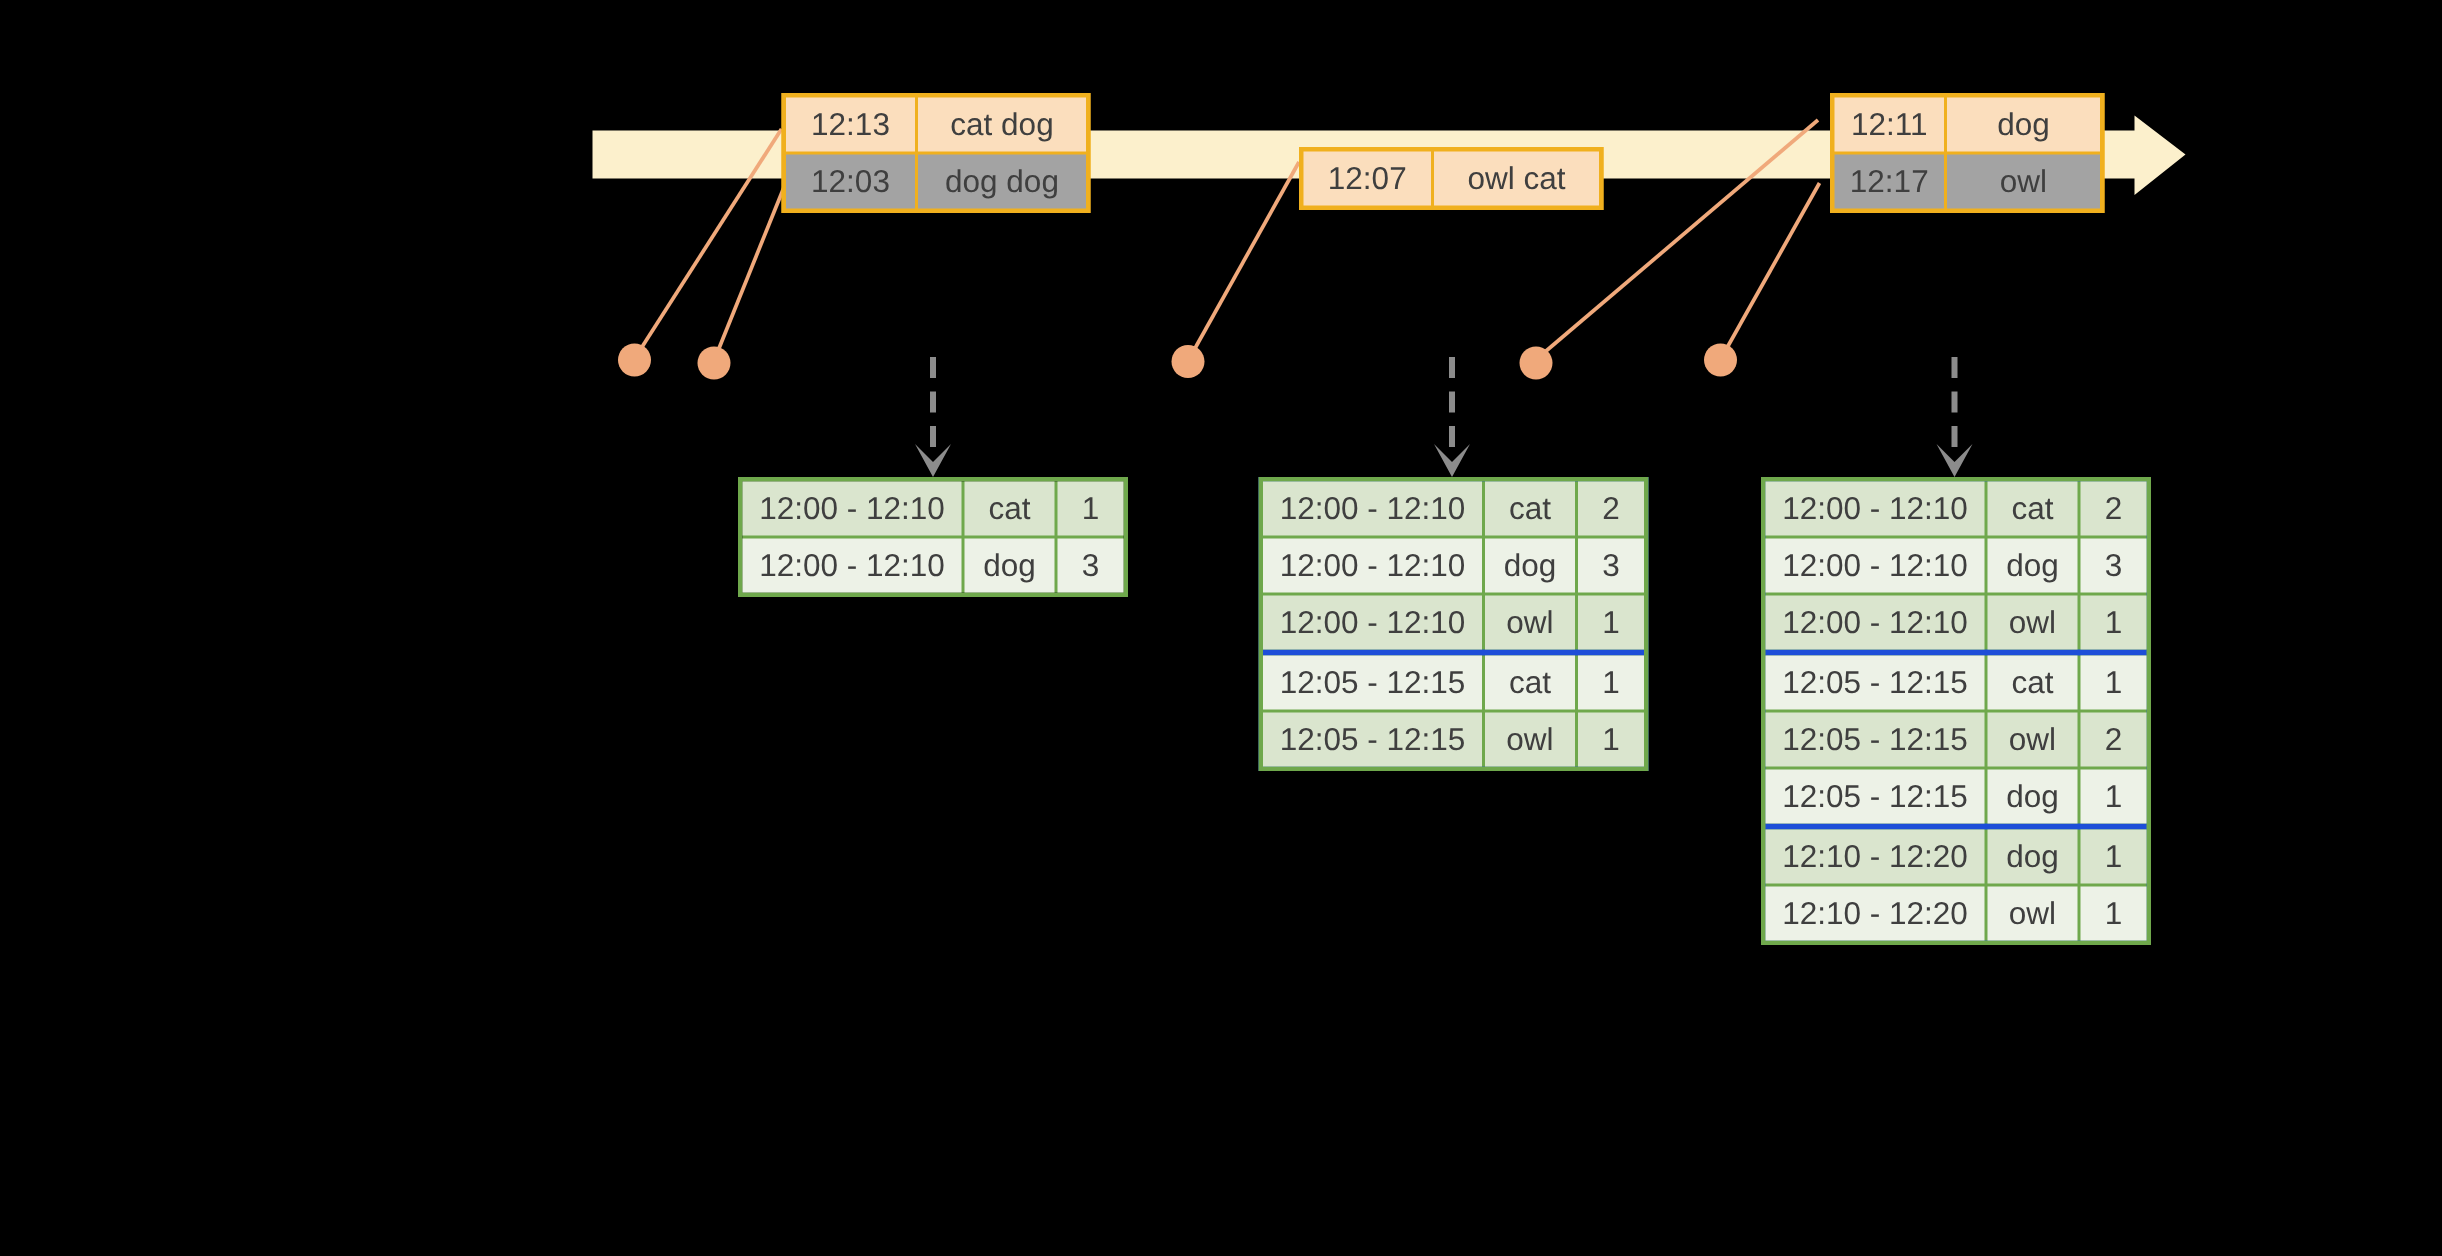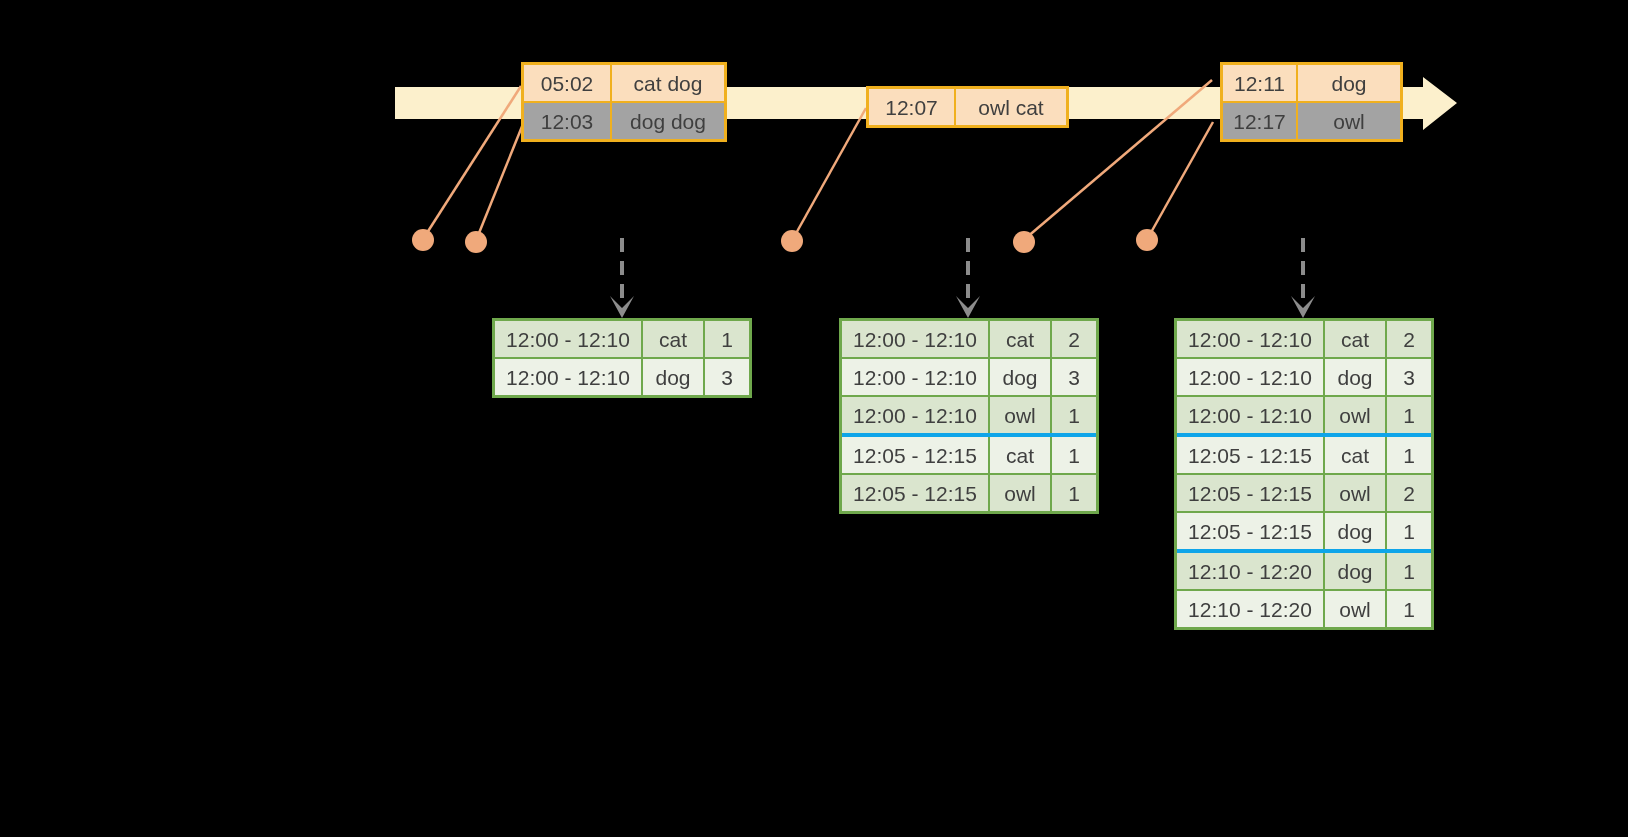--- a/index.html
+++ b/index.html
@@ -17,21 +17,21 @@
   .etable .cell{
     display:flex;align-items:center;justify-content:center;
     font-size:21px;line-height:1;
   }
   .e-dark{background:#fbdebd;}
   .e-light{background:#a3a3a3;}
 
   
   .rtable{
     position:absolute;display:flex;flex-direction:column;gap:4px;
-    background:#0ea5e9;border:3px solid #6fa84c;z-index:3;
+    background:#1d4ed8;border:3px solid #6fa84c;z-index:3;
   }
   .rgroup{display:grid;grid-template-columns:146px 60px 44px;gap:2px;background:#6fa84c;}
   .rtable .cell{
     height:36px;display:flex;align-items:center;justify-content:center;
     font-size:21px;line-height:1;
   }
   .g-dark{background:#dae5ce;}
   .g-light{background:#edf2e7;}
 </style>
 </head>
@@ -65,27 +65,27 @@
       <line x1="1303" y1="238" x2="1303" y2="298"></line>
     </g>
     <g fill="#8c8c8c">
       <polygon points="610,296 622,308 634,296 622,318"></polygon>
       <polygon points="956,296 968,308 980,296 968,318"></polygon>
       <polygon points="1291,296 1303,308 1315,296 1303,318"></polygon>
     </g>
   </svg>
 
   <div class="etable" style="left:521px;top:62px;grid-template-columns:86px 112px;grid-auto-rows:36px;">
-    <div class="cell e-dark">05:02</div>
+    <div class="cell e-dark">12:13</div>
     <div class="cell e-dark">cat dog</div>
     <div class="cell e-light">12:03</div>
     <div class="cell e-light">dog dog</div>
   </div>
 
-  <div class="etable" style="left:866px;top:86px;grid-template-columns:85px 110px;grid-auto-rows:36px;">
+  <div class="etable" style="left:866px;top:98px;grid-template-columns:85px 110px;grid-auto-rows:36px;">
     <div class="cell e-dark">12:07</div>
     <div class="cell e-dark">owl cat</div>
   </div>
 
   <div class="etable" style="left:1220px;top:62px;grid-template-columns:73px 102px;grid-auto-rows:36px;">
     <div class="cell e-dark">12:11</div>
     <div class="cell e-dark">dog</div>
     <div class="cell e-light">12:17</div>
     <div class="cell e-light">owl</div>
   </div>

